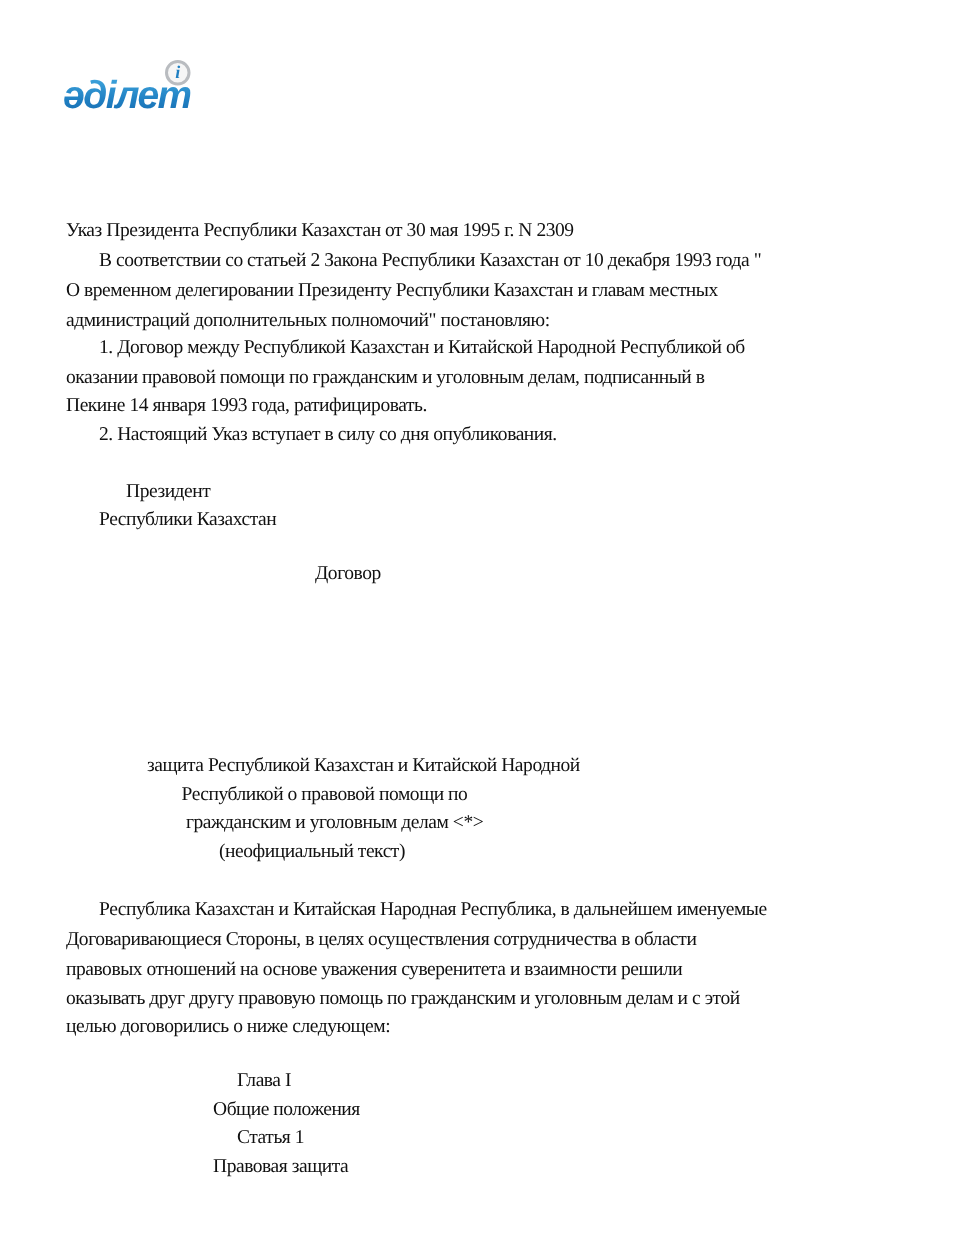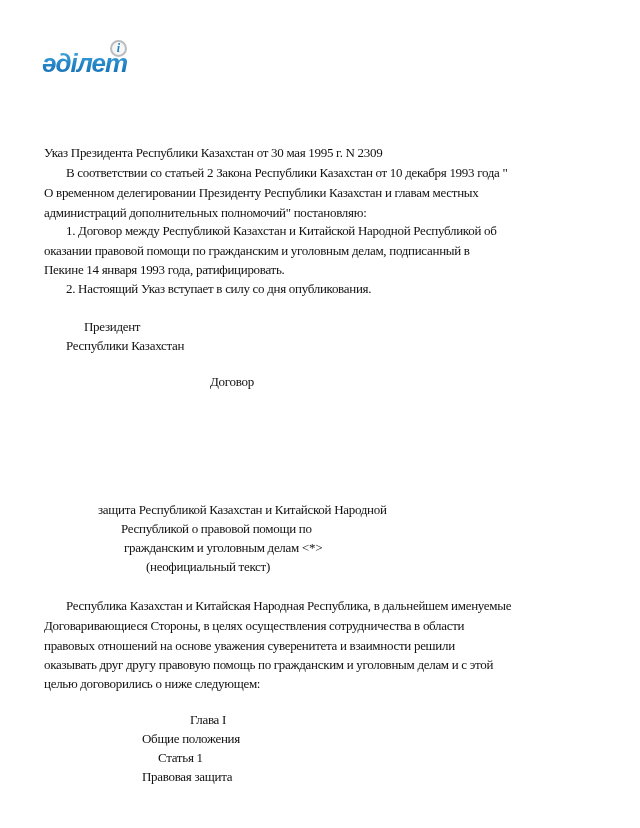--- a/index.html
+++ b/index.html
@@ -49,16 +49,16 @@
 <div class="p" style="left:121px; top:519px;">Республикой о правовой помощи по</div>
 <div class="p" style="left:124px; top:538px;">гражданским и уголовным делам &lt;*&gt;</div>
 <div class="p" style="left:146px; top:557px;">(неофициальный текст)</div>
 
 <div class="p" style="left:66px; top:596px;">Республика Казахстан и Китайская Народная Республика, в дальнейшем именуемые</div>
 <div class="p" style="left:44px; top:616px;">Договаривающиеся Стороны, в целях осуществления сотрудничества в области</div>
 <div class="p" style="left:44px; top:636px;">правовых отношений на основе уважения суверенитета и взаимности решили</div>
 <div class="p" style="left:44px; top:655px;">оказывать друг другу правовую помощь по гражданским и уголовным делам и с этой</div>
 <div class="p" style="left:44px; top:674px;">целью договорились о ниже следующем:</div>
 
-<div class="p" style="left:158px; top:710px;margin-left:32px;">Глава I</div>
+<div class="p" style="left:158px; top:710px;">Глава I</div>
 <div class="p" style="left:142px; top:729px;">Общие положения</div>
 <div class="p" style="left:158px; top:748px;">Статья 1</div>
 <div class="p" style="left:142px; top:767px;">Правовая защита</div>
 
 </body></html>

